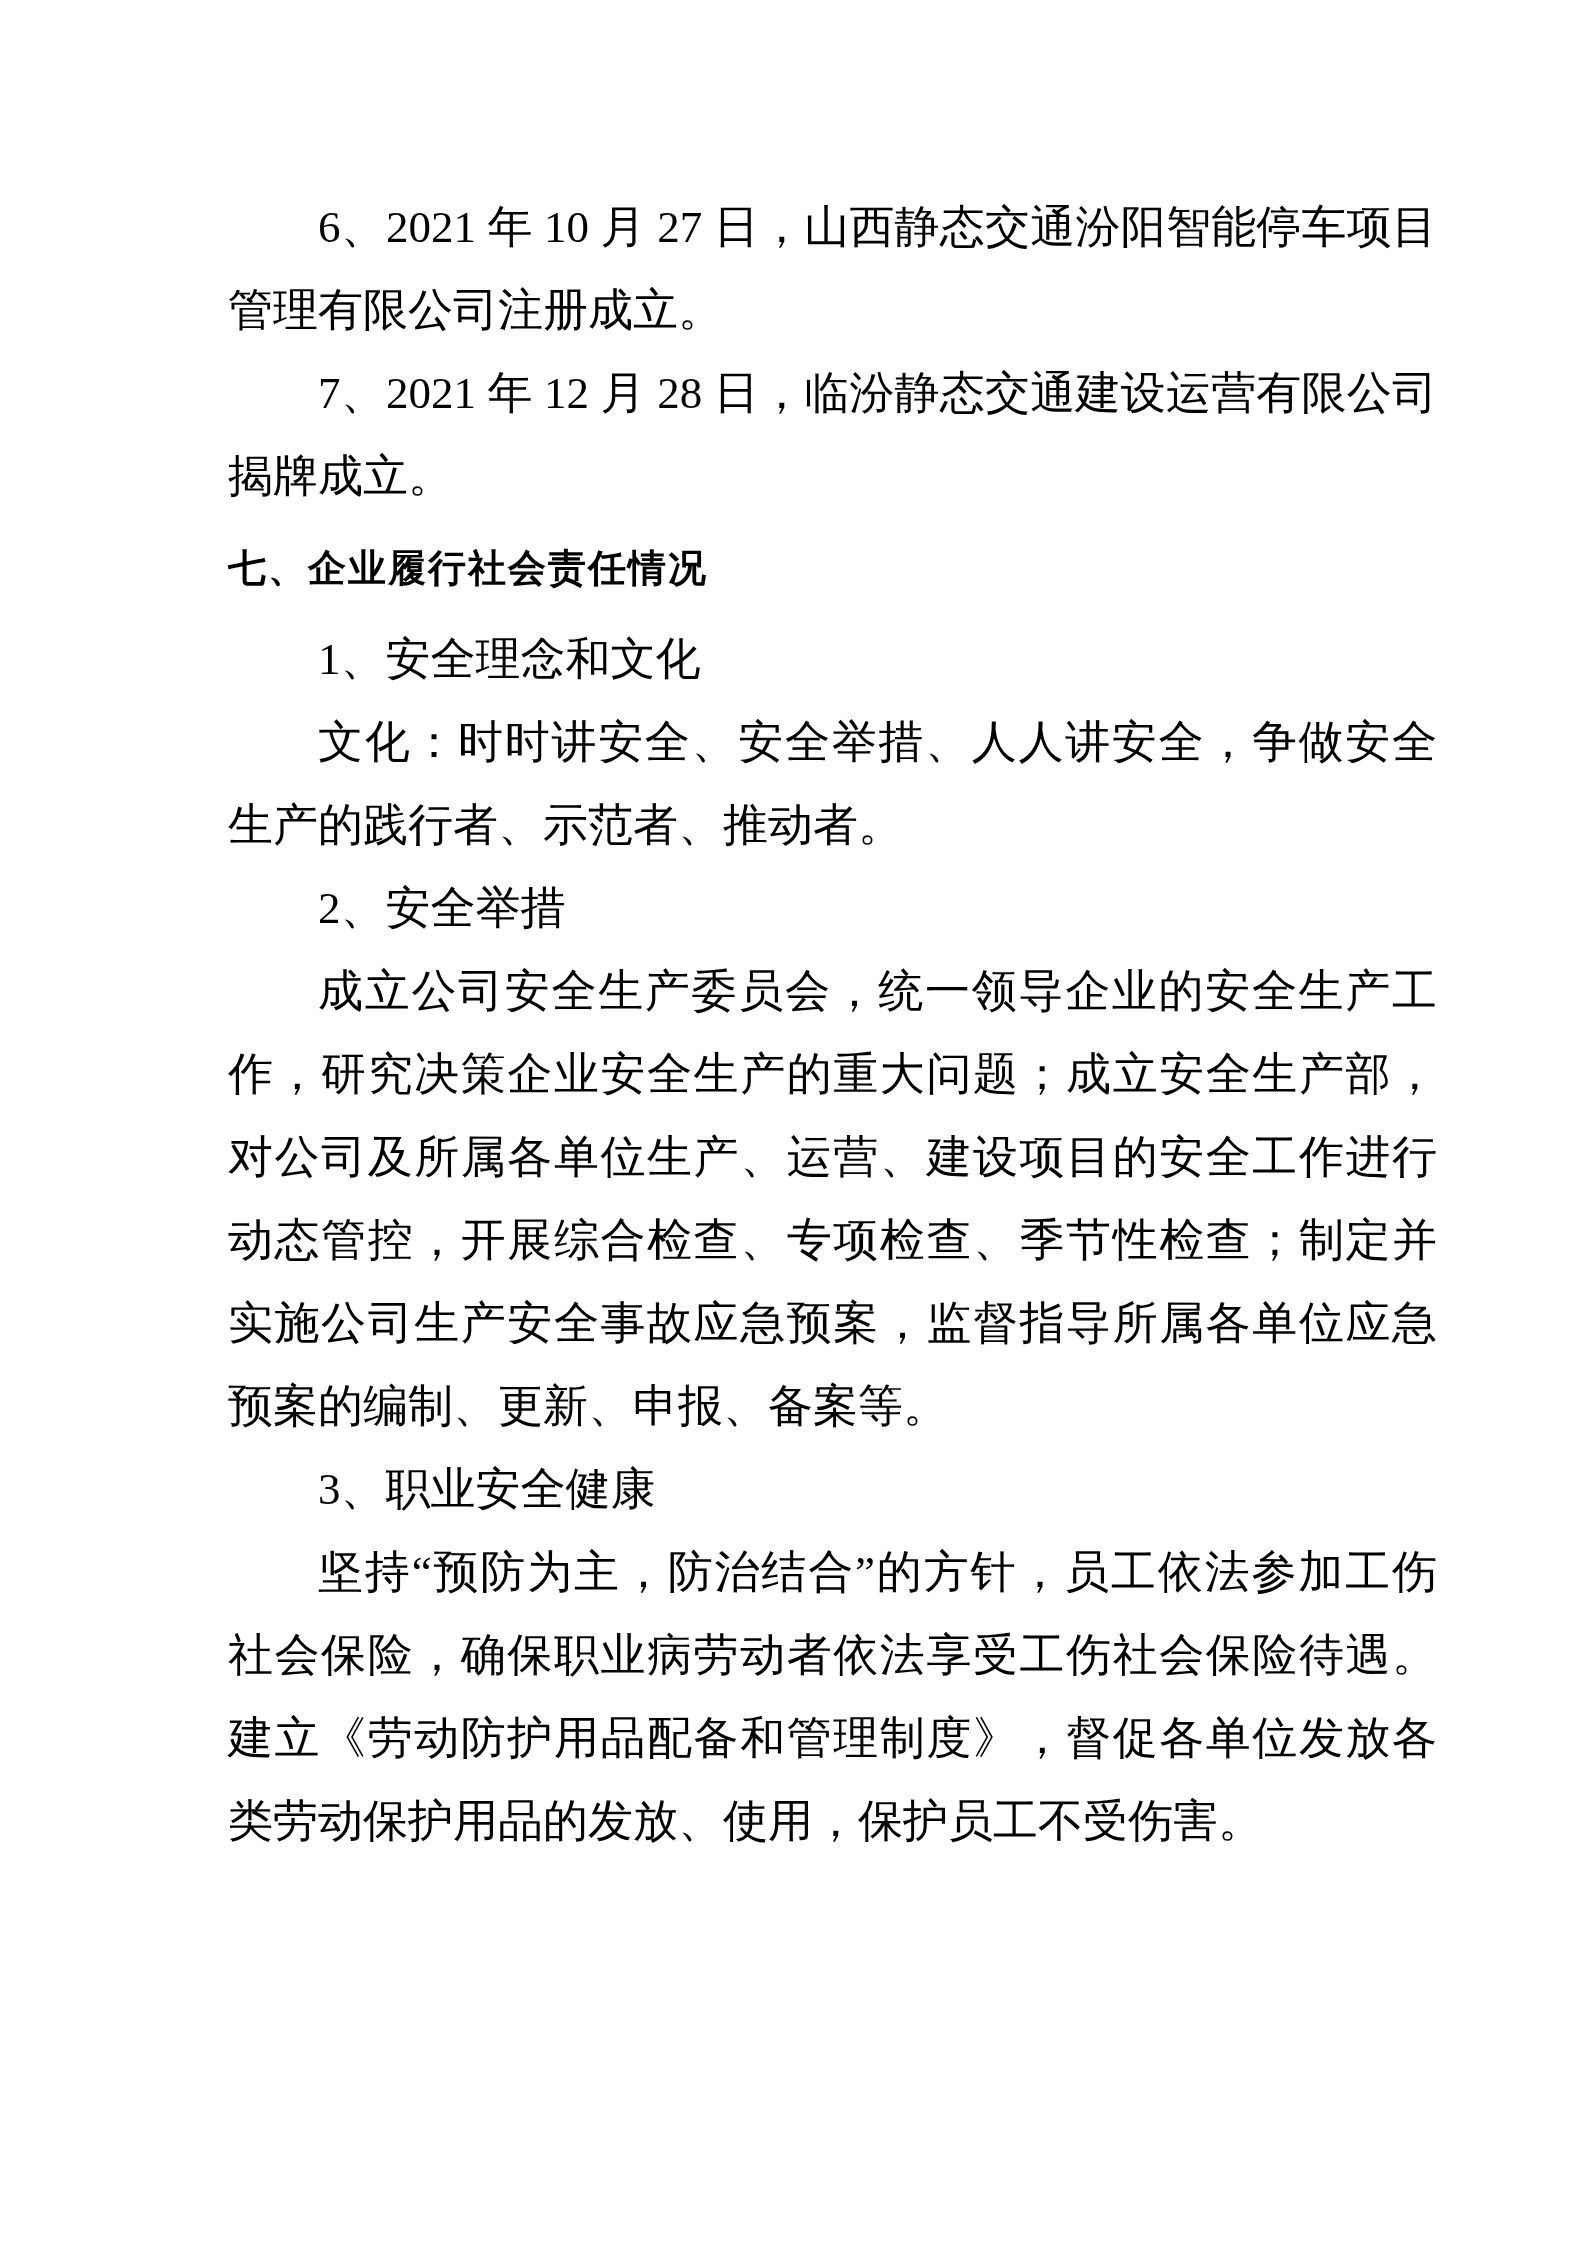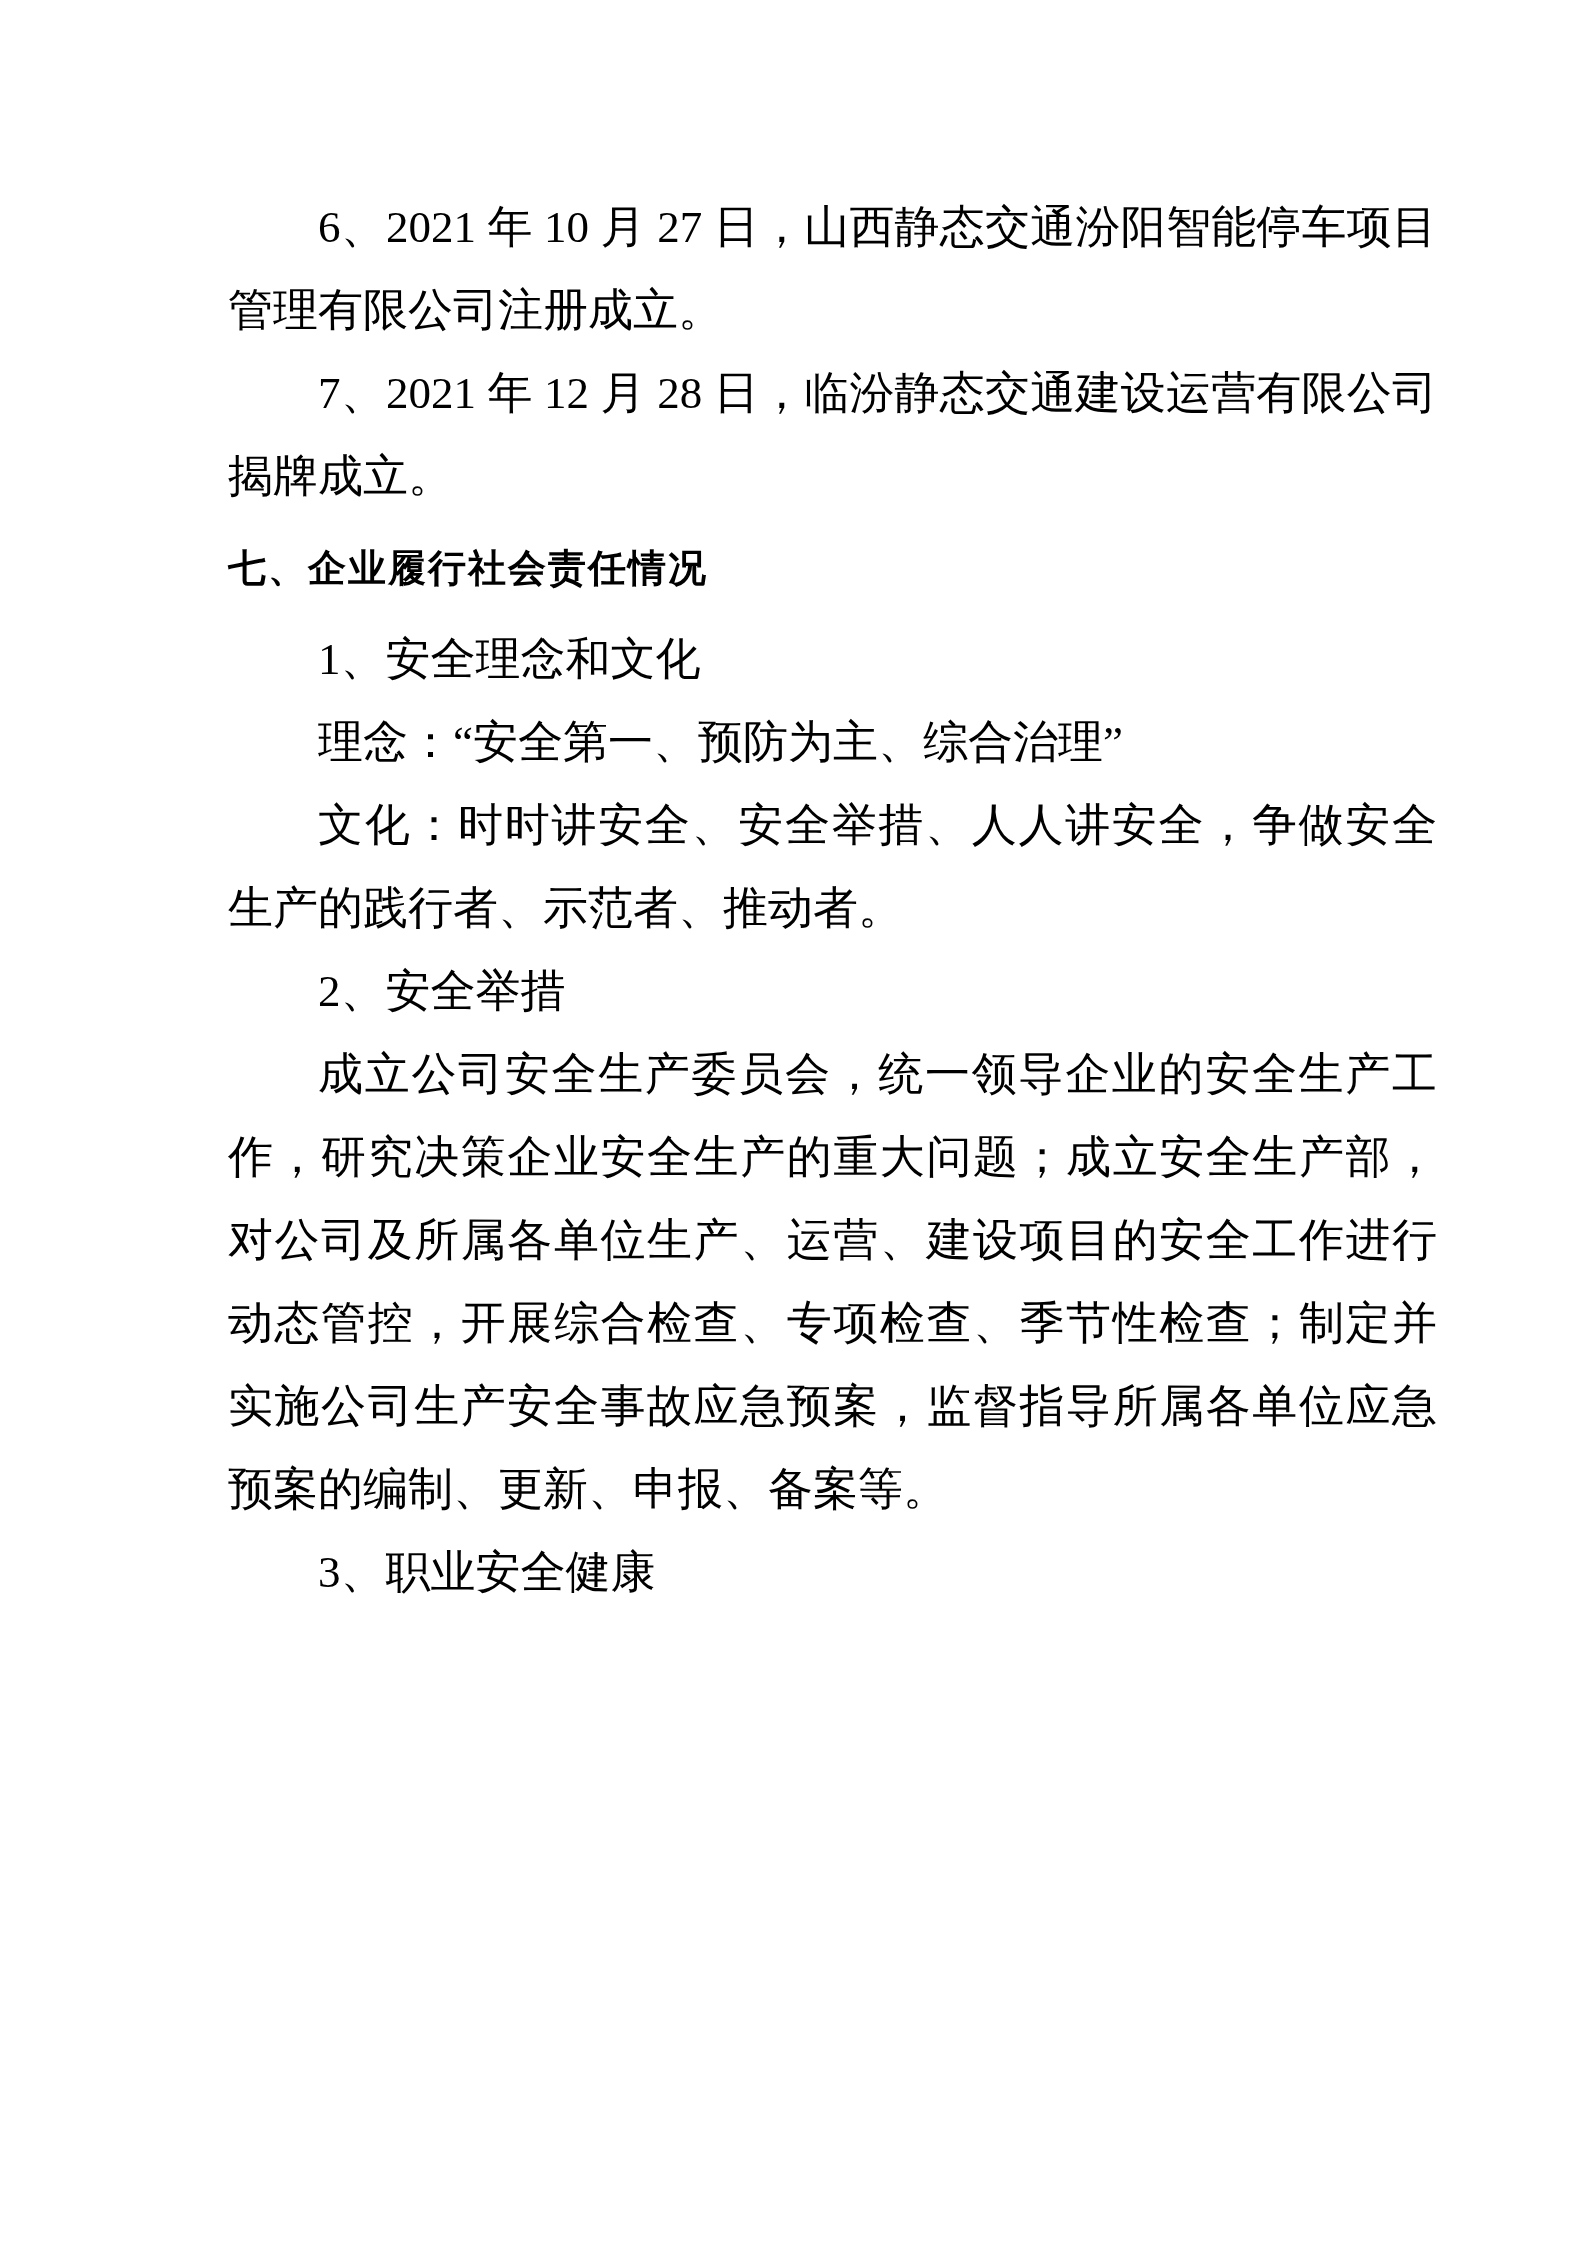--- a/index.html
+++ b/index.html
@@ -38,18 +38,18 @@
   }
 </style>
 </head>
 <body>
 
 <div class="page">
   <p class="body-par">6、2021 年 10 月 27 日，山西静态交通汾阳智能停车项目管理有限公司注册成立。</p>
   <p class="body-par">7、2021 年 12 月 28 日，临汾静态交通建设运营有限公司揭牌成立。</p>
   <h2 class="section-heading">七、企业履行社会责任情况</h2>
   <p class="body-par">1、安全理念和文化</p>
-  <p class="body-par">理念：“安全第一、预防为主、综合治理”</p>
   <p class="body-par">文化：时时讲安全、安全举措、人人讲安全，争做安全生产的践行者、示范者、推动者。</p>
   <p class="body-par">2、安全举措</p>
   <p class="body-par">成立公司安全生产委员会，统一领导企业的安全生产工作，研究决策企业安全生产的重大问题；成立安全生产部，对公司及所属各单位生产、运营、建设项目的安全工作进行动态管控，开展综合检查、专项检查、季节性检查；制定并实施公司生产安全事故应急预案，监督指导所属各单位应急预案的编制、更新、申报、备案等。</p>
   <p class="body-par">3、职业安全健康</p>
+  <p class="body-par">坚持“预防为主，防治结合”的方针，员工依法参加工伤社会保险，确保职业病劳动者依法享受工伤社会保险待遇。建立《劳动防护用品配备和管理制度》，督促各单位发放各类劳动保护用品的发放、使用，保护员工不受伤害。</p>
 </div>
 
 </body></html>

